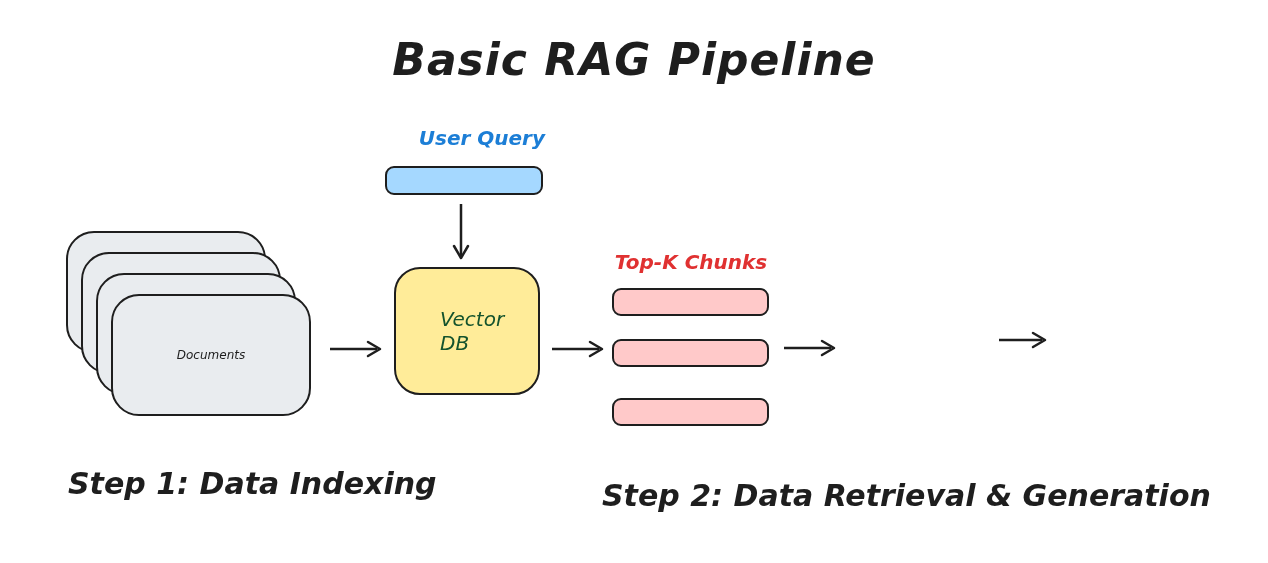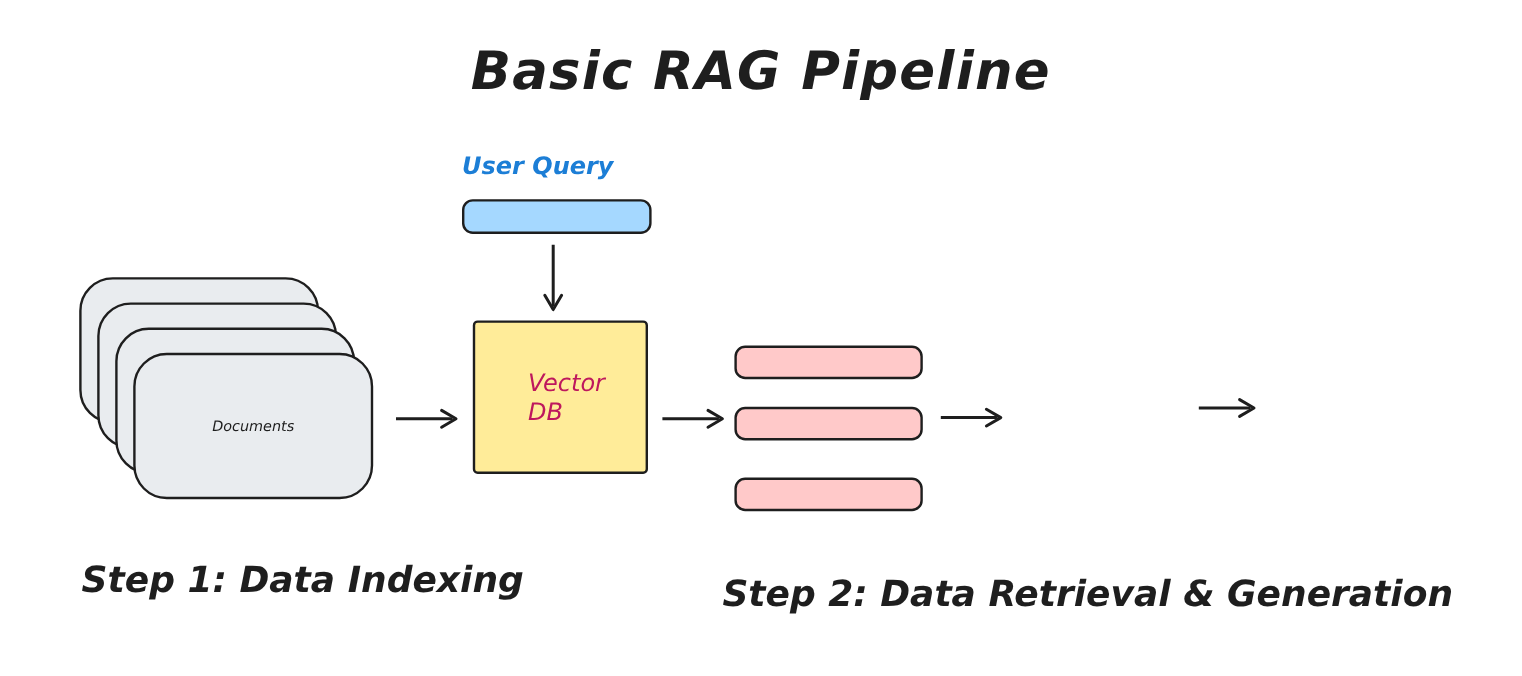--- a/index.html
+++ b/index.html
@@ -25,37 +25,37 @@
     font-size: 44px;
     font-weight: 600;
     letter-spacing: 1px;
     font-style: italic;
     color: #1e1e1e;
   }
 
   .node {
     position: absolute;
     border: 2.5px solid #1e1e1e;
-    border-radius: 4px;
+    border-radius: 26px;
     display: flex;
     align-items: center;
     justify-content: center;
     font-size: 20px;
     font-style: italic;
-    color: #be185d;
+    color: #14532d;
     padding-left: 44px;
   }
 
   
   .user-query-label {
     position: absolute;
     left: 385px;
     top: 126px;
     width: 160px;
-    text-align: left;
+    text-align: right;
     font-size: 20px;
     font-style: italic;
     font-weight: 600;
     color: #1c7ed6;
   }
   .user-query-bar {
     position: absolute;
     left: 385px;
     top: 166px;
     width: 158px;
@@ -162,20 +162,21 @@
     <span>Vector DB</span>
   </div>
 
   <div class="arrow" style="left:552px; top:338px;">
     <svg width="52" height="22" viewBox="0 0 52 22">
       <line x1="0" y1="11" x2="46" y2="11" stroke="#1e1e1e" stroke-width="2.5" stroke-linecap="round"></line>
       <polyline points="38,4 50,11 38,18" fill="none" stroke="#1e1e1e" stroke-width="2.5" stroke-linecap="round" stroke-linejoin="round"></polyline>
     </svg>
   </div>
 
+  <div class="topk-label">Top-K Chunks</div>
   <div class="chunk chunk-1"></div>
   <div class="chunk chunk-2"></div>
   <div class="chunk chunk-3"></div>
 
   <div class="arrow" style="left:784px; top:337px;">
     <svg width="52" height="22" viewBox="0 0 52 22">
       <line x1="0" y1="11" x2="46" y2="11" stroke="#1e1e1e" stroke-width="2.5" stroke-linecap="round"></line>
       <polyline points="38,4 50,11 38,18" fill="none" stroke="#1e1e1e" stroke-width="2.5" stroke-linecap="round" stroke-linejoin="round"></polyline>
     </svg>
   </div>

